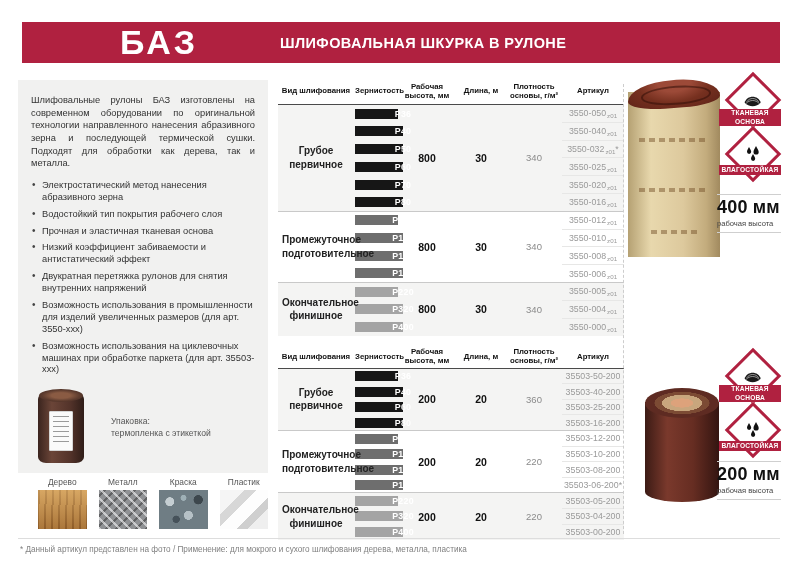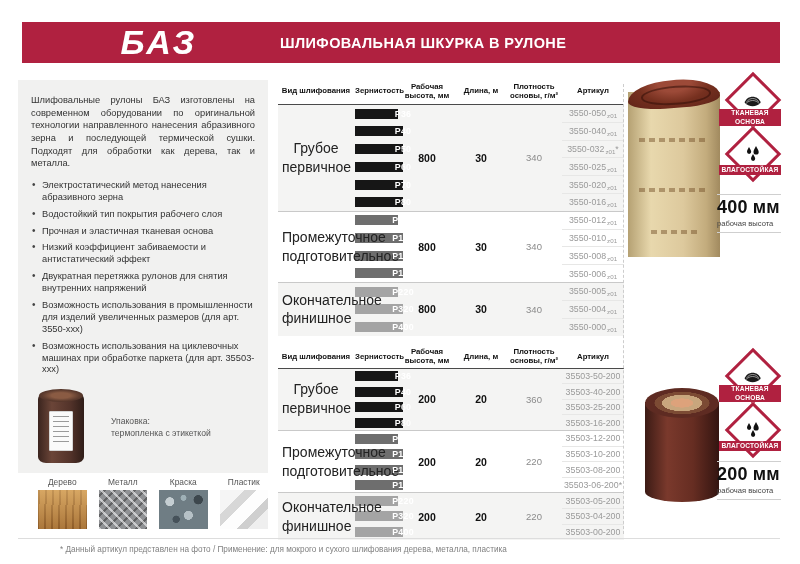--- a/index.html
+++ b/index.html
@@ -2,21 +2,21 @@
 <html><head>
 <meta charset="utf-8">
 <style>
   html,body{margin:0;padding:0;background:#fff;}
   .page{position:relative;width:800px;height:564px;background:#fff;overflow:hidden;
         font-family:"Liberation Sans", sans-serif;color:#222;}
 
   
   .banner{position:absolute;left:22px;top:22px;width:758px;height:41px;background:#b02140;}
   .brand{position:absolute;left:72px;top:0;width:130px;height:41px;line-height:40px;text-align:center;
-         color:#fff;font-size:34px;font-weight:bold;letter-spacing:3px;font-style:italic;}
+         color:#fff;font-size:34px;font-weight:bold;letter-spacing:3px;}
   .banner-title{position:absolute;left:258px;top:0;height:41px;line-height:42px;color:#fff;
                 font-size:14.5px;font-weight:bold;letter-spacing:.4px;}
 
   
   .left-panel{position:absolute;left:18px;top:80px;width:250px;height:393px;background:#f1f1f0;}
   .intro{margin:14px 13px 10px 13px;font-size:9.3px;line-height:1.36;color:#333;text-align:justify;}
   .features{margin:2px 10px 0 13px;padding:0;list-style:none;}
   .features li{position:relative;padding-left:11px;margin-bottom:5px;font-size:9.3px;line-height:1.28;color:#333;}
   .features li::before{content:"•";position:absolute;left:1px;top:-1px;color:#444;font-size:10px;}
   .packaging{position:absolute;left:20px;top:311px;width:220px;height:76px;}
@@ -53,21 +53,21 @@
   .t1{top:78px;} .t2{top:345px;}
   table{border-collapse:collapse;table-layout:fixed;width:346px;}
   col.c0{width:76px}col.c1{width:44px}col.c2{width:58px}col.c3{width:50px}col.c4{width:56px}col.c5{width:62px}
   th{font-size:7.8px;font-weight:bold;color:#111;line-height:1.2;text-align:center;vertical-align:middle;
      border-bottom:1px solid #4a4a4a;padding:2px 1px;}
   .t1 th{height:22px;} .t2 th{height:15px;}
   td{text-align:center;vertical-align:middle;padding:0;}
   .t1 tbody tr{height:17.8px;} .t2 tbody tr{height:15.6px;}
   tr.bandA td{background:#f4f4f3;} tr.bandB td{background:#ffffff;}
   tr.gfirst td{border-top:1px solid #c9c9c9;}
-  td.name{font-size:14px;font-weight:normal;color:#222;line-height:1.35;padding:0 4px;}
+  td.name{font-size:10px;font-weight:bold;color:#222;line-height:1.35;padding:0 4px;}
   td.gritcell{padding:1px 1px;}
   .chip{height:100%;display:flex;align-items:center;justify-content:center;
         color:#fff;font-weight:bold;font-size:8.8px;letter-spacing:.3px;padding-left:48px;}
   .shade0 .chip{background:#161616;} .shade1 .chip{background:#6e6e6e;} .shade2 .chip{background:#a4a4a4;}
   td.val{font-size:10.5px;font-weight:bold;color:#111;}
   td.den{font-size:9.5px;color:#8a8a8a;}
   td.art{font-size:8.8px;color:#9a9a9a;border-top:1px solid #e7e7e6;}
   tbody tr:first-child td.art{border-top:none;}
   .suf{font-size:6.2px;display:inline-block;transform:translateY(2px);margin-left:1px;}
   .star{font-size:8.8px;vertical-align:top;}
@@ -108,21 +108,21 @@
   .bB2{left:719px;top:410px;} .bB2 .ribbon{top:31px;height:10px;}
 
   .size-block{position:absolute;left:717px;width:64px;border-top:1px solid #cfcfcf;border-bottom:1px solid #cfcfcf;
               padding:2px 0 4px 0;text-align:left;}
   .size-a{top:194px;} .size-b{top:461px;}
   .size-value{font-size:18px;font-weight:bold;color:#111;letter-spacing:.2px;}
   .size-caption{font-size:7.6px;color:#444;margin-top:1px;}
 
   
   .hr-bottom{position:absolute;left:18px;top:538px;width:762px;border-top:1px solid #ddd;}
-  .footnote{position:absolute;left:20px;top:545px;width:600px;font-size:8.2px;color:#808080;margin-left:40px;}
+  .footnote{position:absolute;left:20px;top:545px;width:600px;font-size:8.2px;color:#808080;}
 </style>
 </head>
 <body>
 
 <div class="page">
 
   <div class="banner">
     <div class="brand">БАЗ</div>
     <div class="banner-title">ШЛИФОВАЛЬНАЯ ШКУРКА В РУЛОНЕ</div>
   </div>

